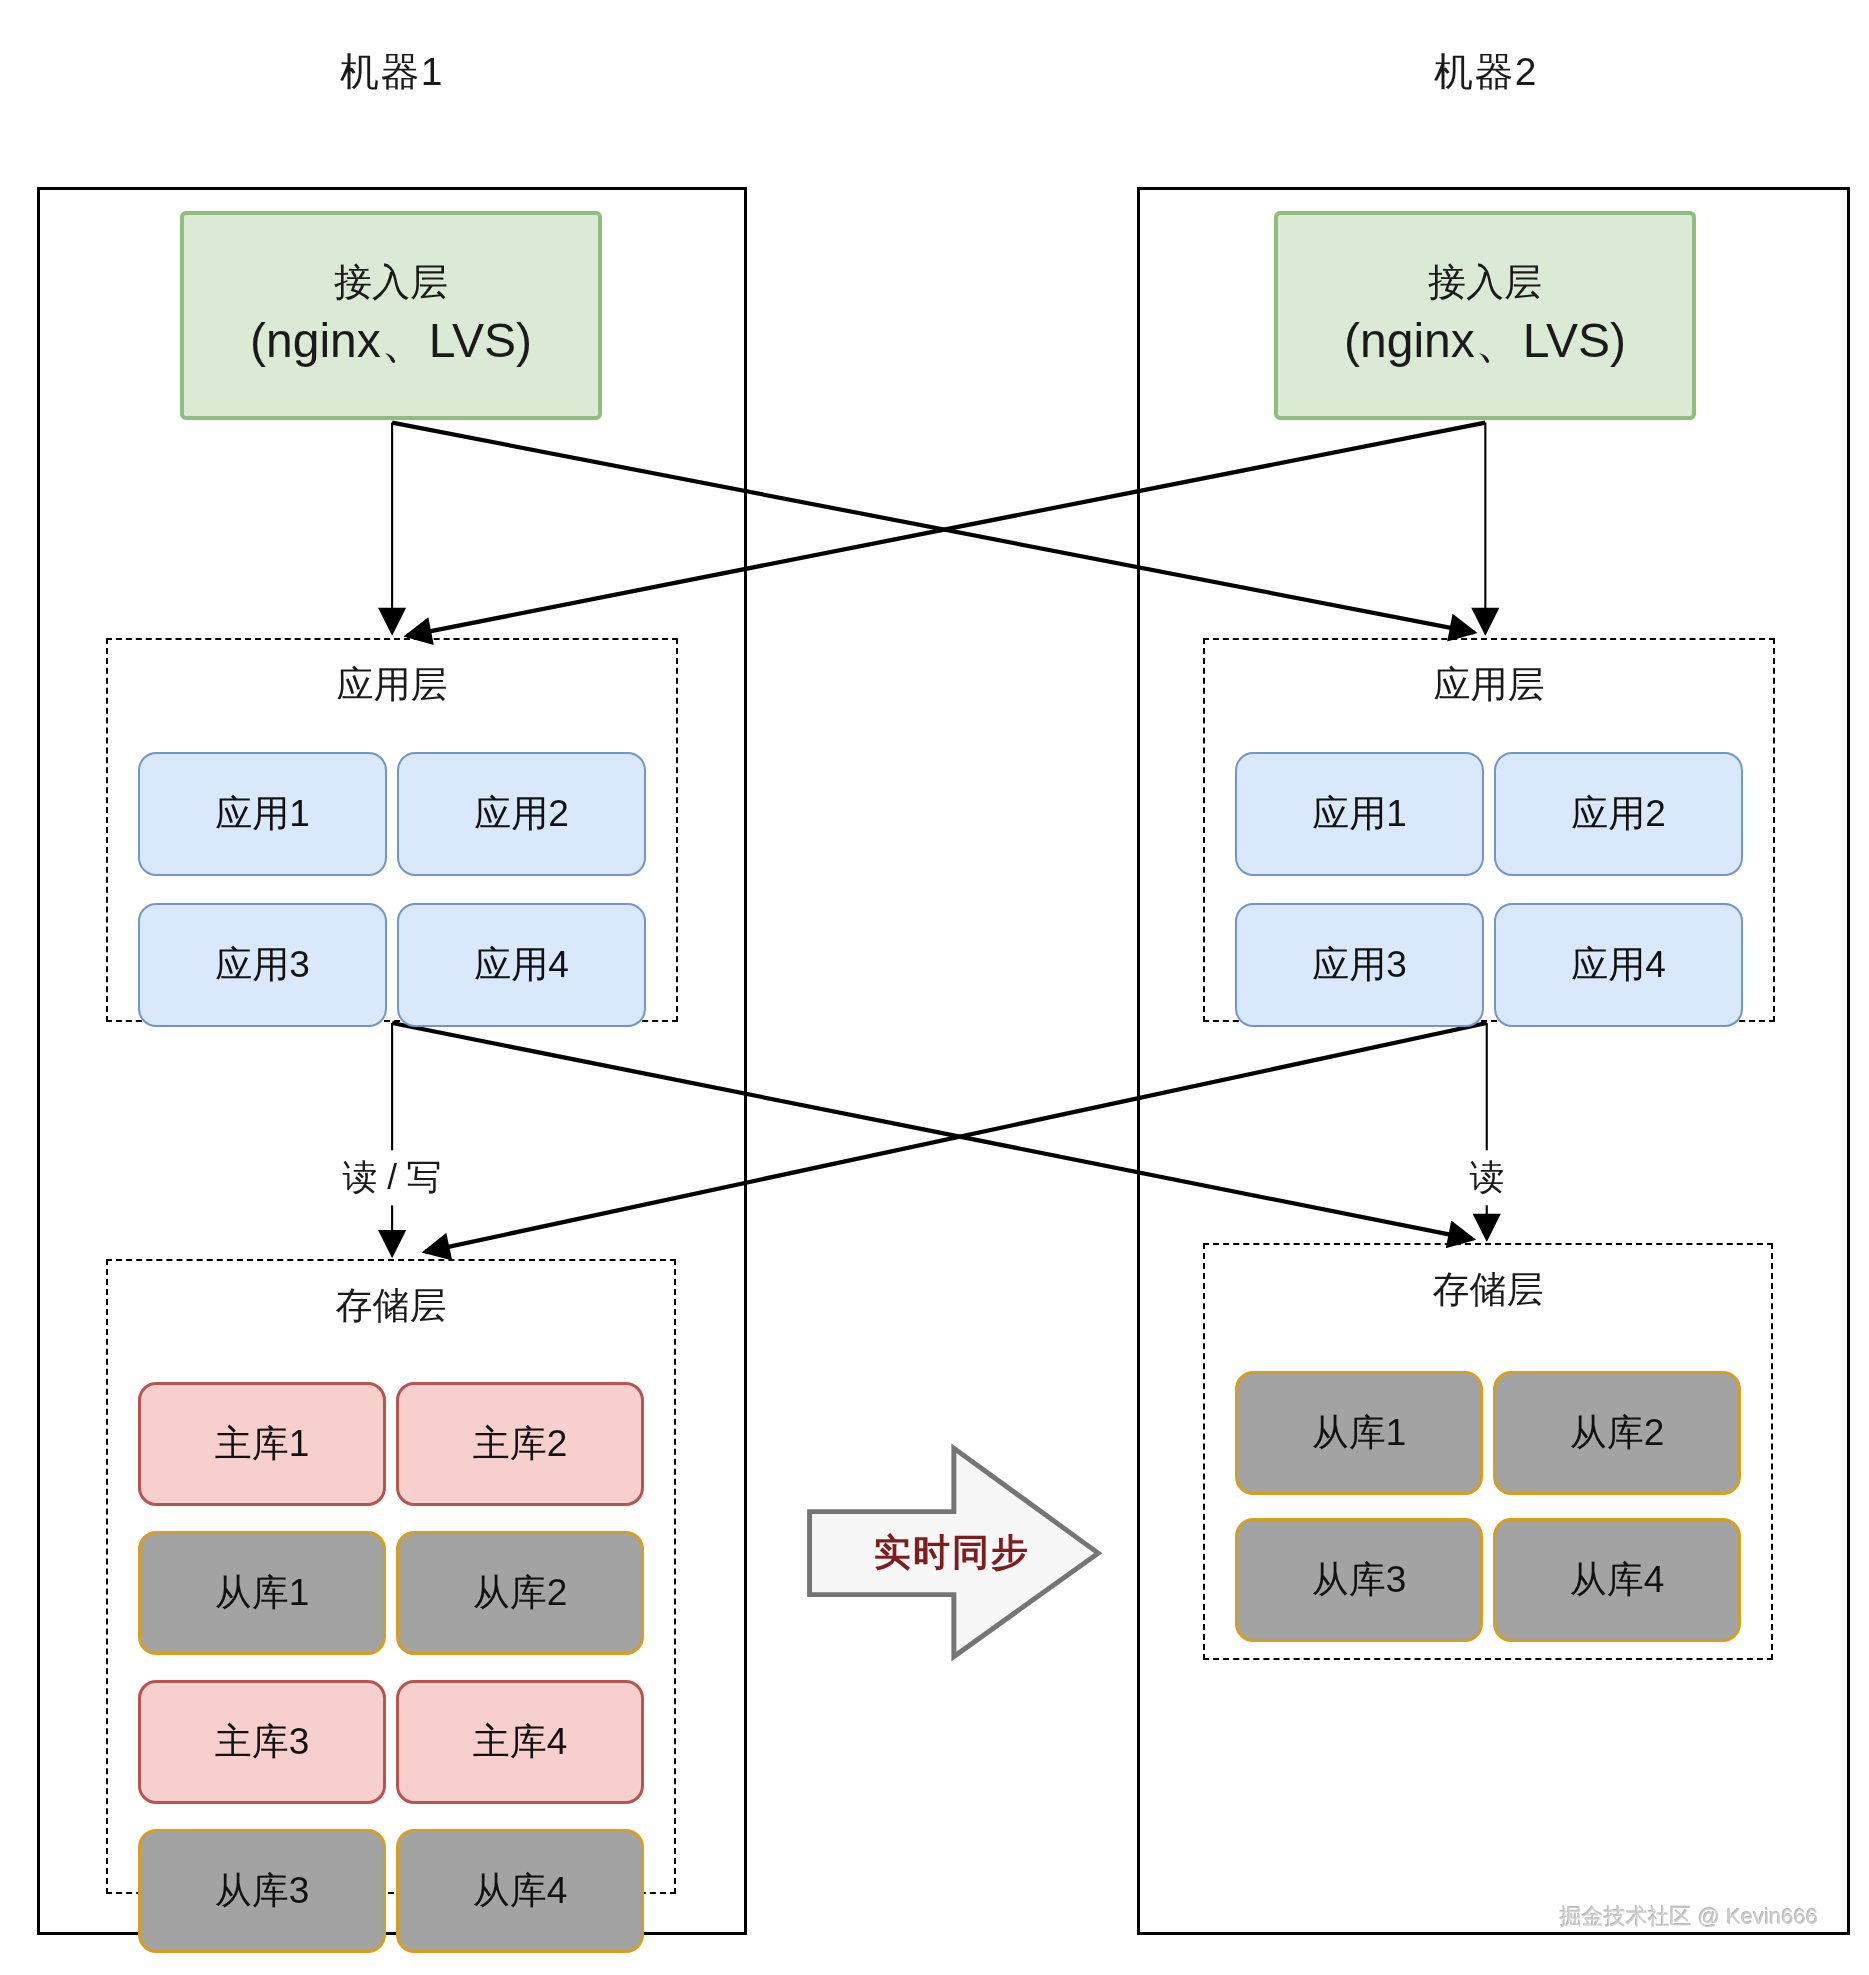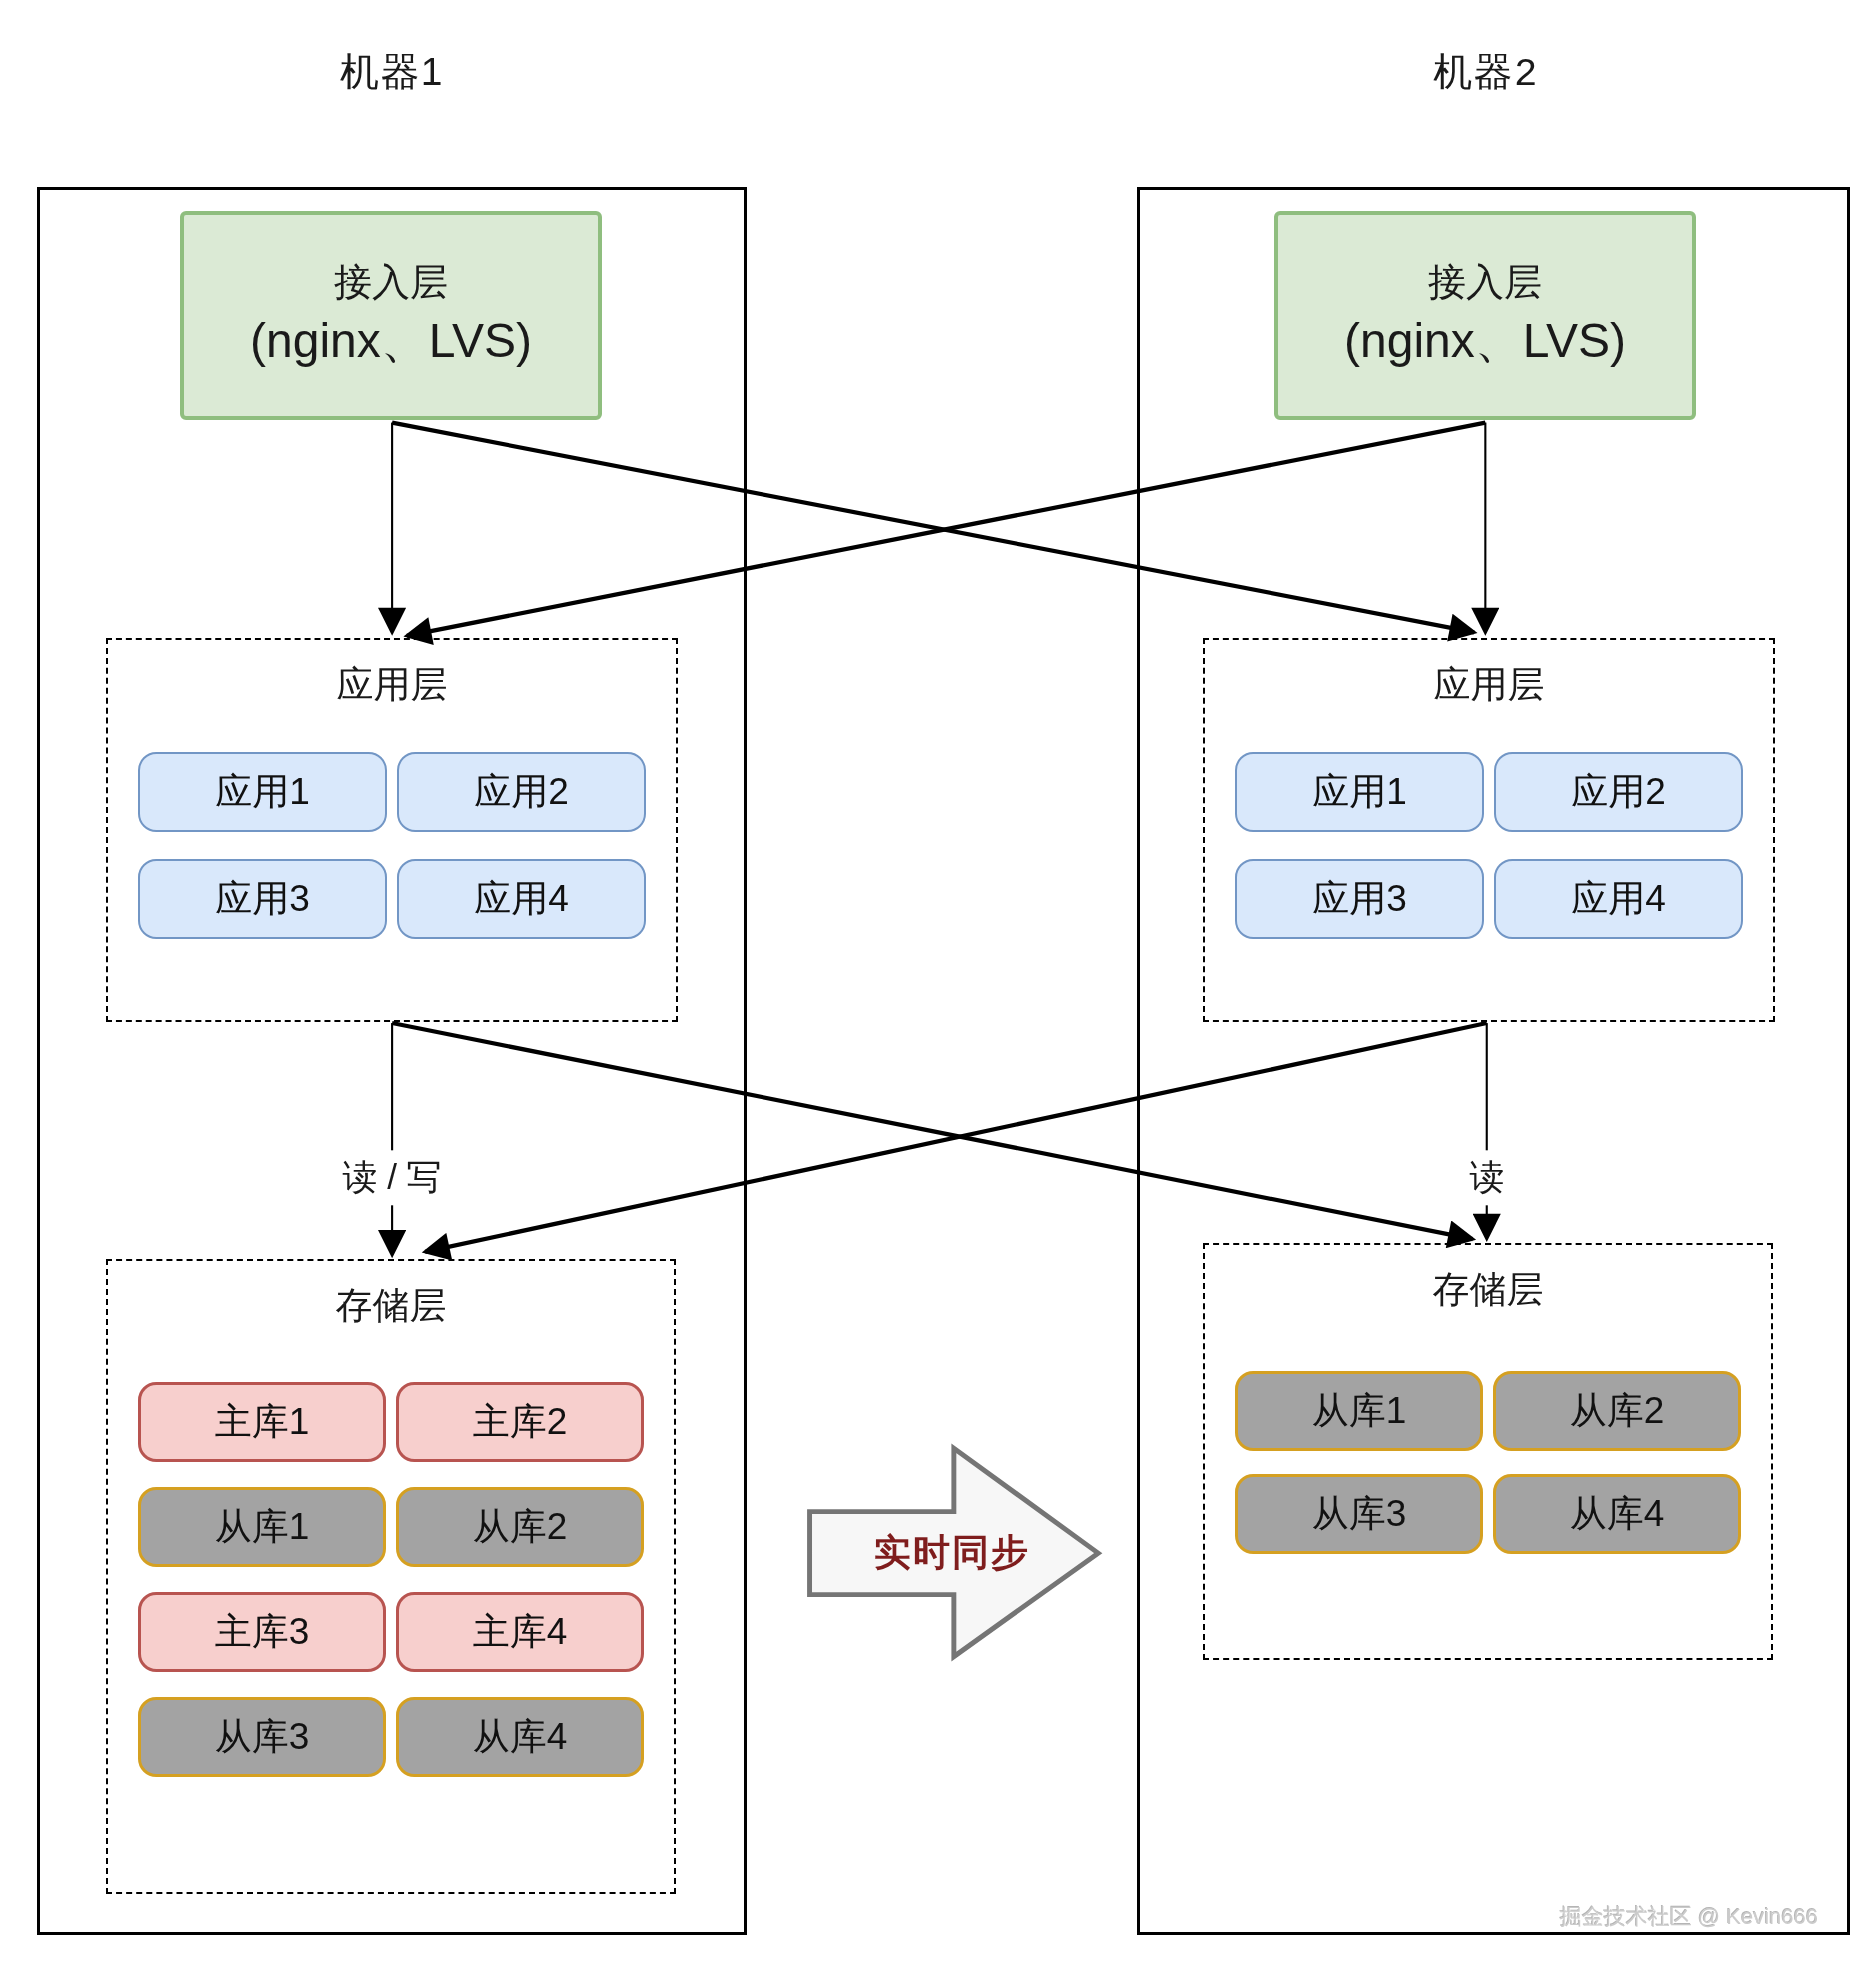--- a/index.html
+++ b/index.html
@@ -18,21 +18,21 @@
   .machine-title {
     position: absolute;
     width: 296px;
     text-align: center;
     font-size: 39px;
     font-weight: 500;
     color: #1a1a1a;
     letter-spacing: 1.4px;
   }
   #m1-title { left: 244px; top: 45px; }
-  #m2-title { left: 1338px; top: 45px; font-family: Liberation Mono, monospace; }
+  #m2-title { left: 1338px; top: 45px; }
 
   .machine-box {
     position: absolute;
     border: 3.5px solid #000000;
     background: transparent;
     box-sizing: border-box;
   }
   #m1-box { left: 37px;   top: 187px; width: 710px; height: 1748px; }
   #m2-box { left: 1137px; top: 187px; width: 713px; height: 1748px; }
 
@@ -77,21 +77,21 @@
     display: grid;
     grid-template-columns: 1fr 1fr;
     column-gap: 10px;
     margin: 0 30px;
   }
   .app-grid   { margin-top: 42px; row-gap: 27px; }
   .store-grid-m1 { margin-top: 51px; row-gap: 25px; }
   .store-grid-m2 { margin-top: 56px; row-gap: 23px; }
 
   .node-box {
-    height: 80px;
+    height: 124px;
     box-sizing: border-box;
     border-radius: 18.3px;
     display: flex;
     align-items: center;
     justify-content: center;
     font-size: 37px;
     color: #111111;
   }
   .app-node {
     background: #d9e8fb;

